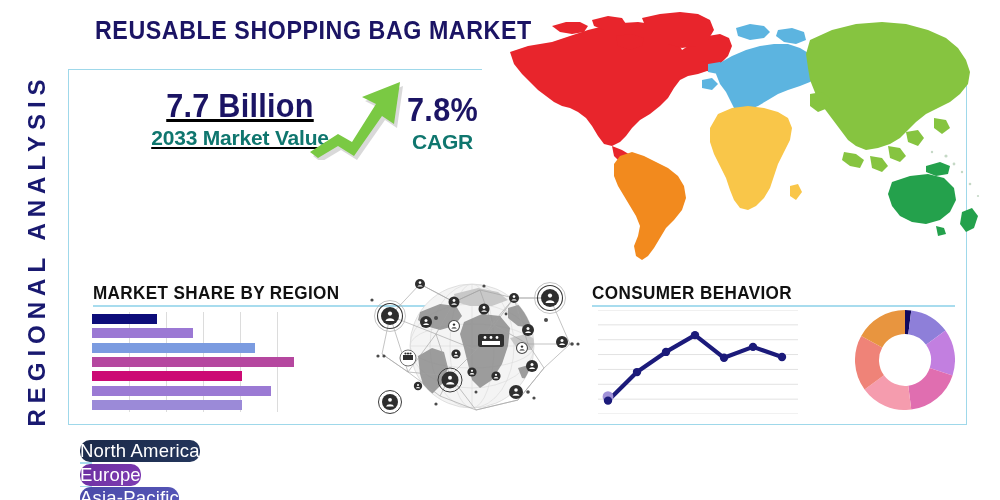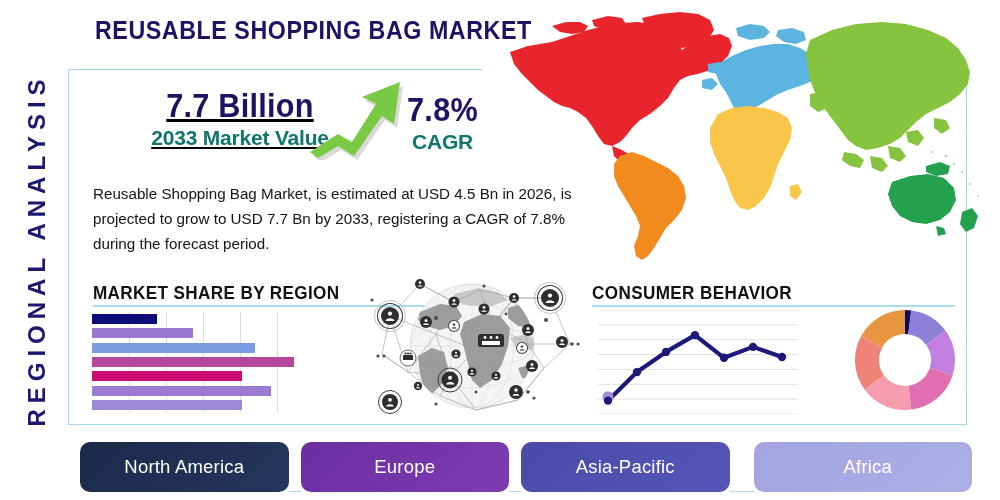--- a/index.html
+++ b/index.html
@@ -176,21 +176,22 @@
     left: 855px; top: 310px;
     width: 100px; height: 100px;
   }
 
   
   #region-tabs {
     position: absolute;
     left: 80px; top: 440px;
     width: 892px; height: 52px;
     display: flex;
-    align-items: flex-end;
+    align-items: flex-start;
+    flex-direction: column;
   }
   .region-tab {
     height: 50px;
     border-radius: 10px;
     display: flex;
     align-items: center;
     justify-content: center;
     color: #ffffff;
     font-family: "Liberation Sans", sans-serif;
     font-size: 18.5px;
@@ -305,21 +306,20 @@
 
   <div id="growth-arrow">
     <svg viewBox="0 0 105 80" width="105" height="80" xmlns="http://www.w3.org/2000/svg">
       <g transform="translate(3,4)">
         <path d="M2 72 L30 54 L44 62 L68 24 L54 17 L92 2 L86 44 L74 36 L46 76 L30 66 L10 78 Z" fill="#b9b9b9" opacity="0.55"></path>
       </g>
       <path d="M2 72 L30 54 L44 62 L68 24 L54 17 L92 2 L86 44 L74 36 L46 76 L30 66 L10 78 Z" fill="#7ac943"></path>
     </svg>
   </div>
 
-  <div id="description">Reusable Shopping Bag Market, is estimated at USD 4.5 Bn in 2026, is projected to grow to USD 7.7 Bn by 2033, registering a CAGR of 7.8% during the forecast period.</div>
 
   <div class="section-head" id="head-market-share">MARKET SHARE BY REGION</div>
   <div class="section-rule" id="rule-market-share"></div>
   <div class="section-head" id="head-consumer">CONSUMER BEHAVIOR</div>
   <div class="section-rule" id="rule-consumer"></div>
 
   <div id="bar-chart">
       <div class="bar-gridline" style="left: 37px;"></div>
       <div class="bar-gridline" style="left: 74px;"></div>
       <div class="bar-gridline" style="left: 111px;"></div>

